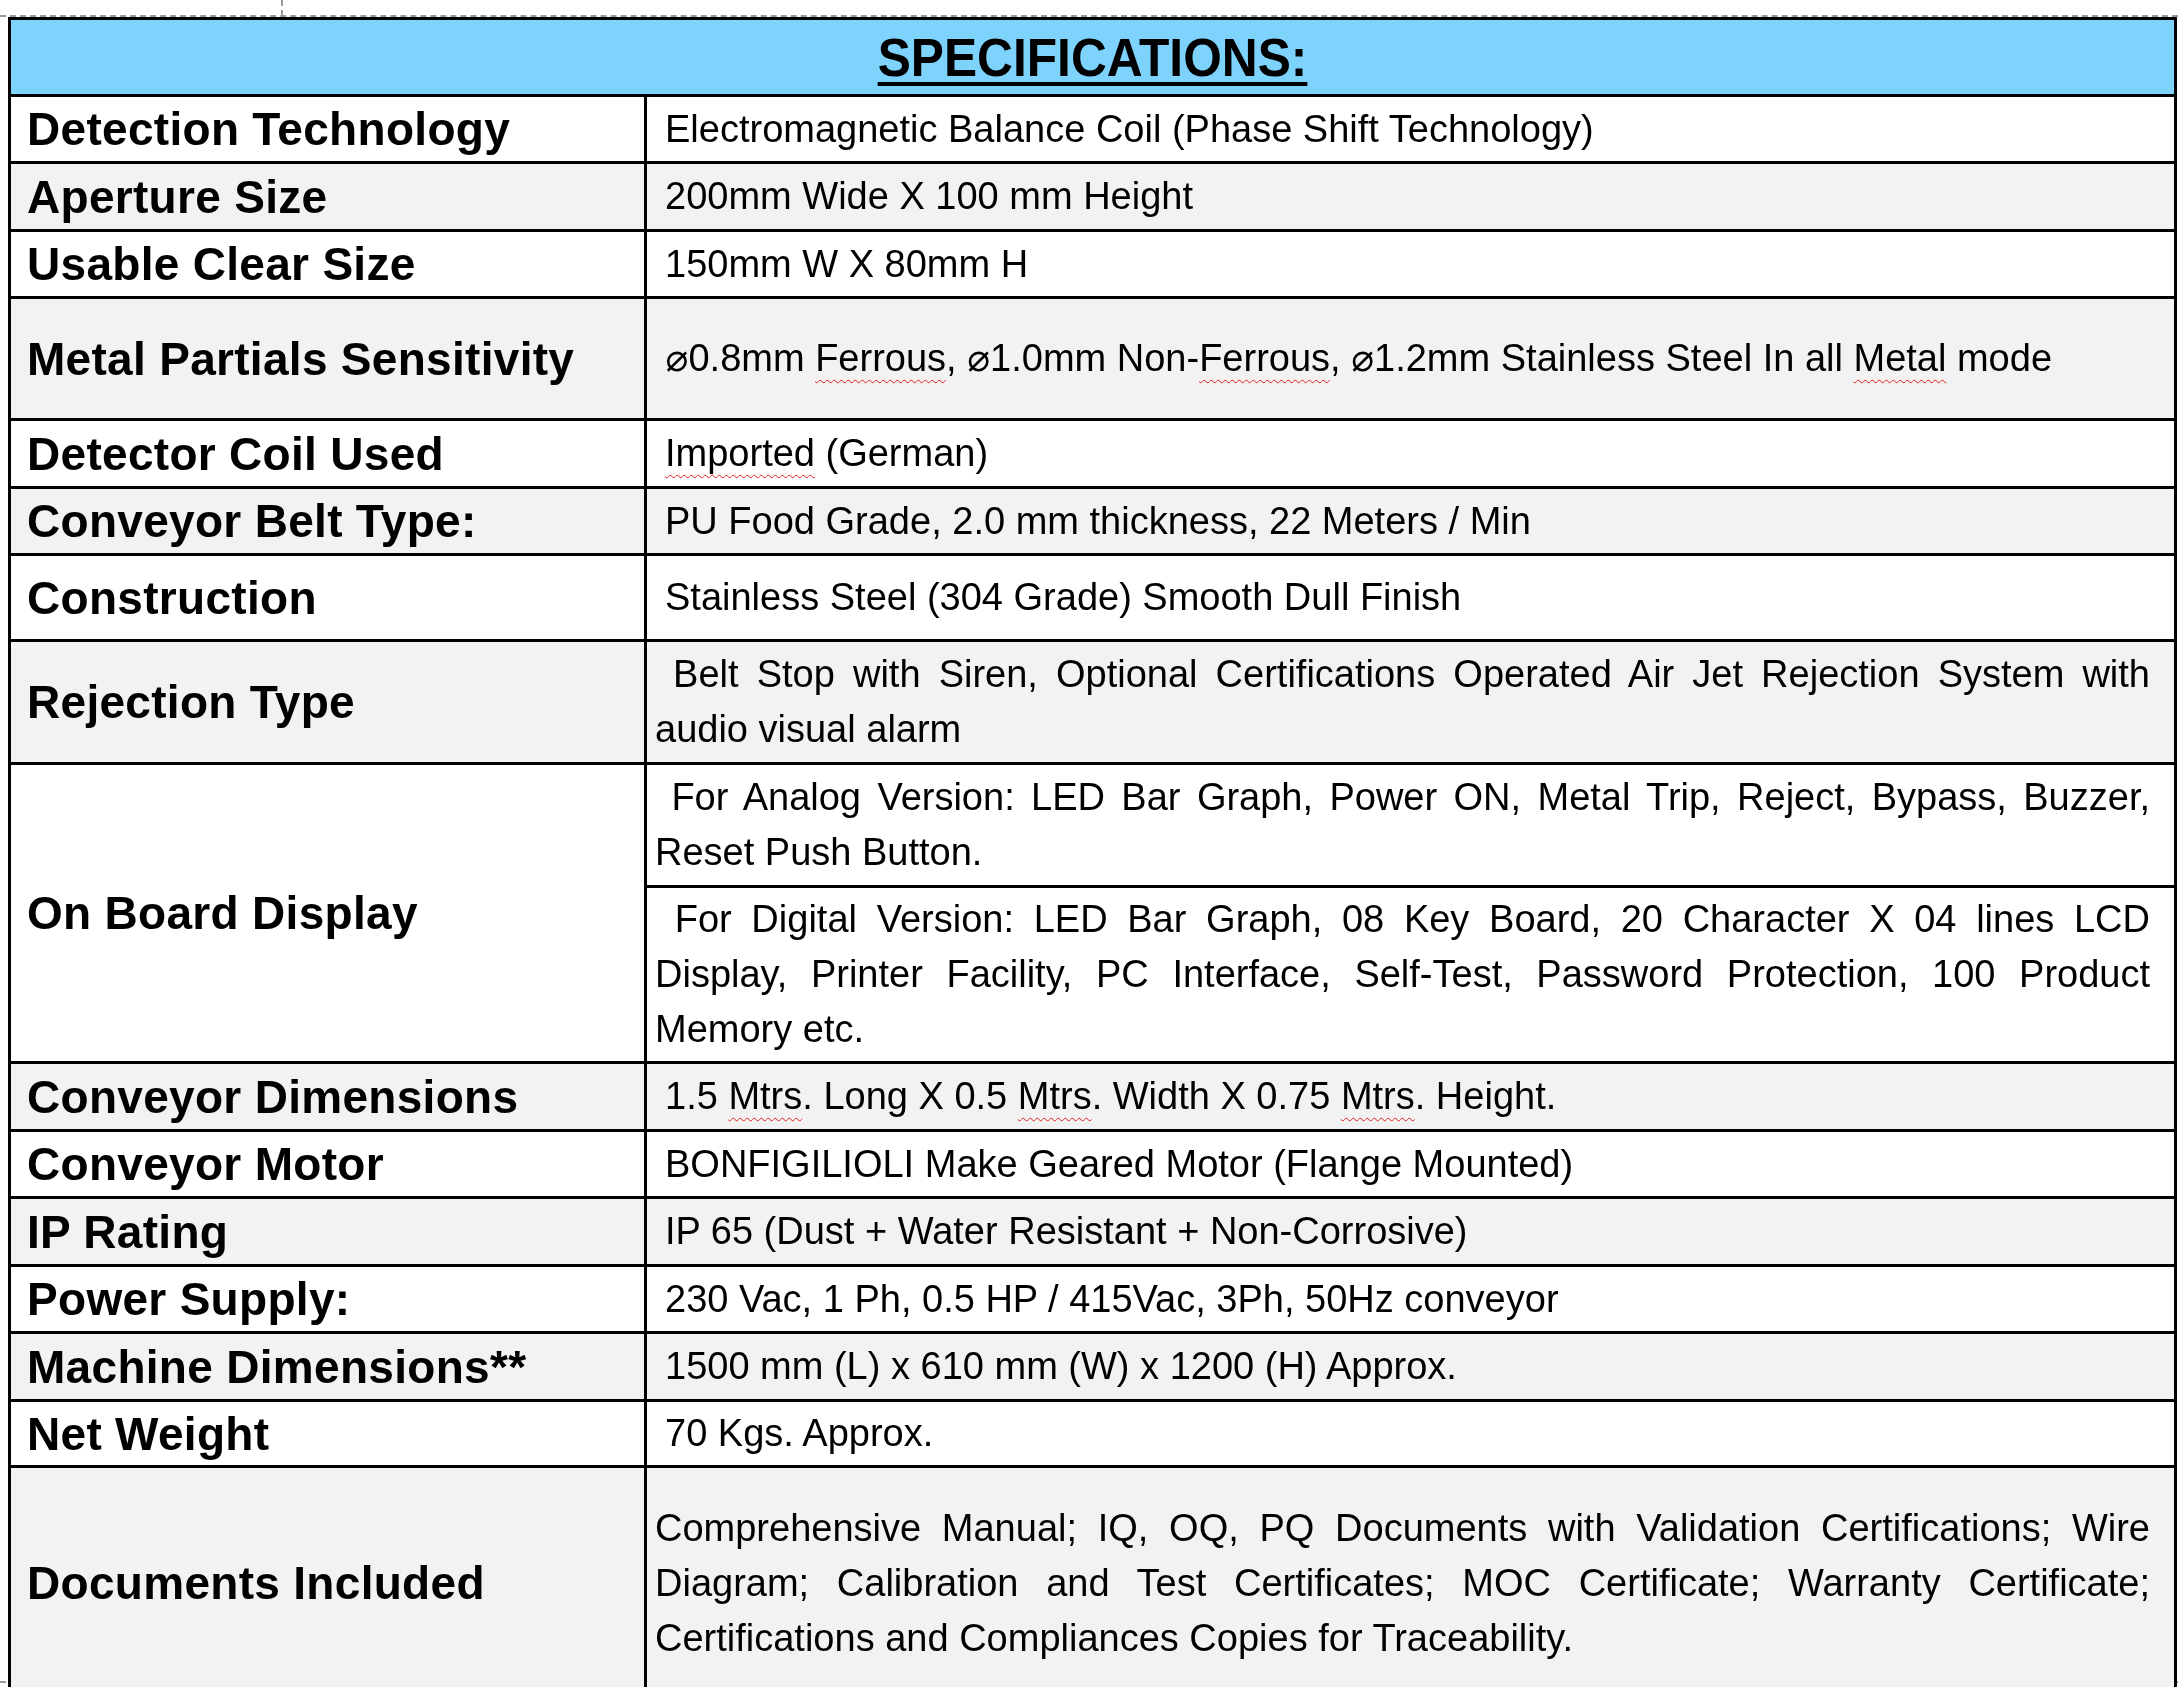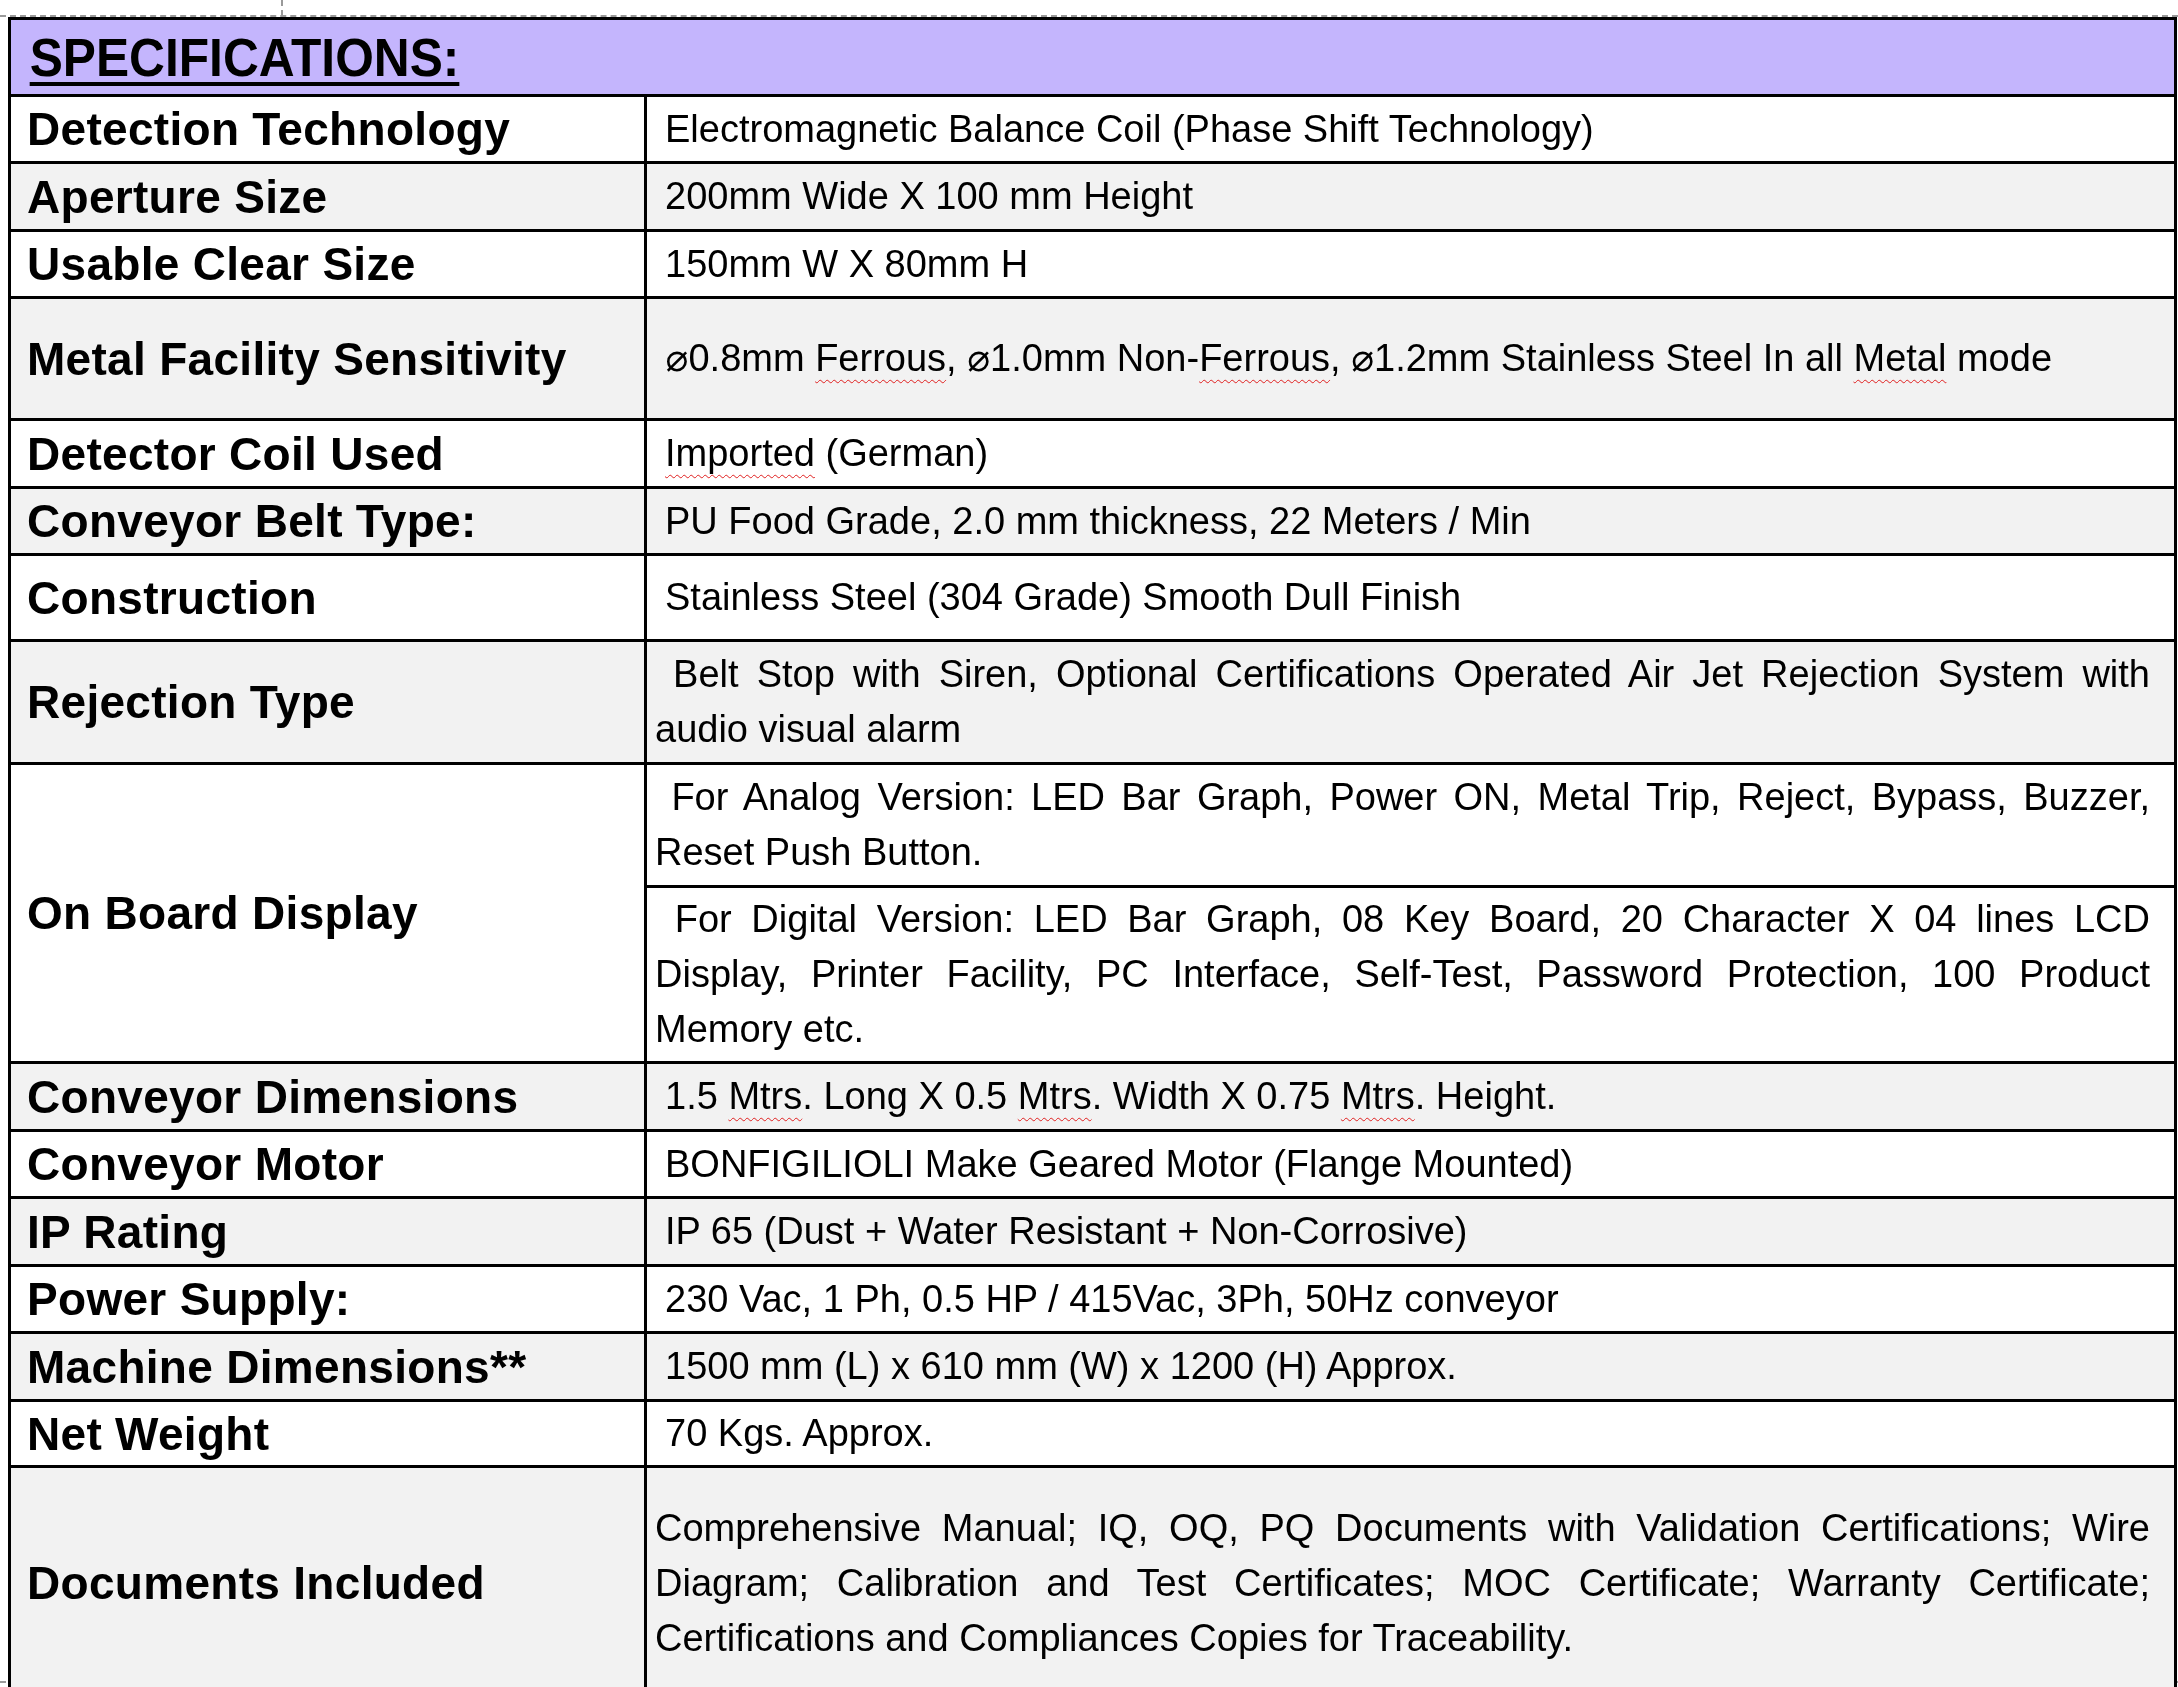--- a/index.html
+++ b/index.html
@@ -12,23 +12,23 @@
       width: 2169px; border-collapse: collapse;
       table-layout: fixed;
     }
     table.spec td {
       border: 3px solid #000;
       padding: 0;
       vertical-align: middle;
       color: #000;
     }
     .hdr {
-      background: #c4b5fd;
+      background: #7dd3fc;
       height: 74px;
-      text-align: left;
+      text-align: center;
       font-family: "Liberation Sans", sans-serif;
       font-weight: bold;
       font-size: 54px;
       line-height: 74px;
     }
     .hdr span { text-decoration: underline; text-decoration-thickness: 4px; text-underline-offset: 6px; display: inline-block; transform: scaleX(0.92); }
     .lbl {
       width: 630px;
       font-family: "Liberation Sans", sans-serif;
       font-weight: bold;
@@ -83,21 +83,21 @@
           <span class="txt first">200mm Wide X 100 mm Height</span>
         </td>
   </tr>
   <tr style="height:67px" class="white">
     <td class="lbl">Usable Clear Size</td>
     <td class="val indent">
           <span class="txt first">150mm W X 80mm H</span>
         </td>
   </tr>
   <tr style="height:122px" class="gray">
-    <td class="lbl">Metal Facility Sensitivity</td>
+    <td class="lbl">Metal Partials Sensitivity</td>
     <td class="val just">
       <span class="txt">&nbsp;<span>⌀0.8mm </span><span class="spell">Ferrous</span><span>, ⌀1.0mm Non-</span><span class="spell">Ferrous</span><span>, ⌀1.2mm Stainless Steel In all </span><span class="spell">Metal</span><span> mode</span></span>
     </td>
   </tr>
   <tr style="height:68px" class="white">
     <td class="lbl">Detector Coil Used</td>
     <td class="val indent">
           <span class="txt first"><span class="spell">Imported</span><span> (German)</span></span>
         </td>
   </tr>

